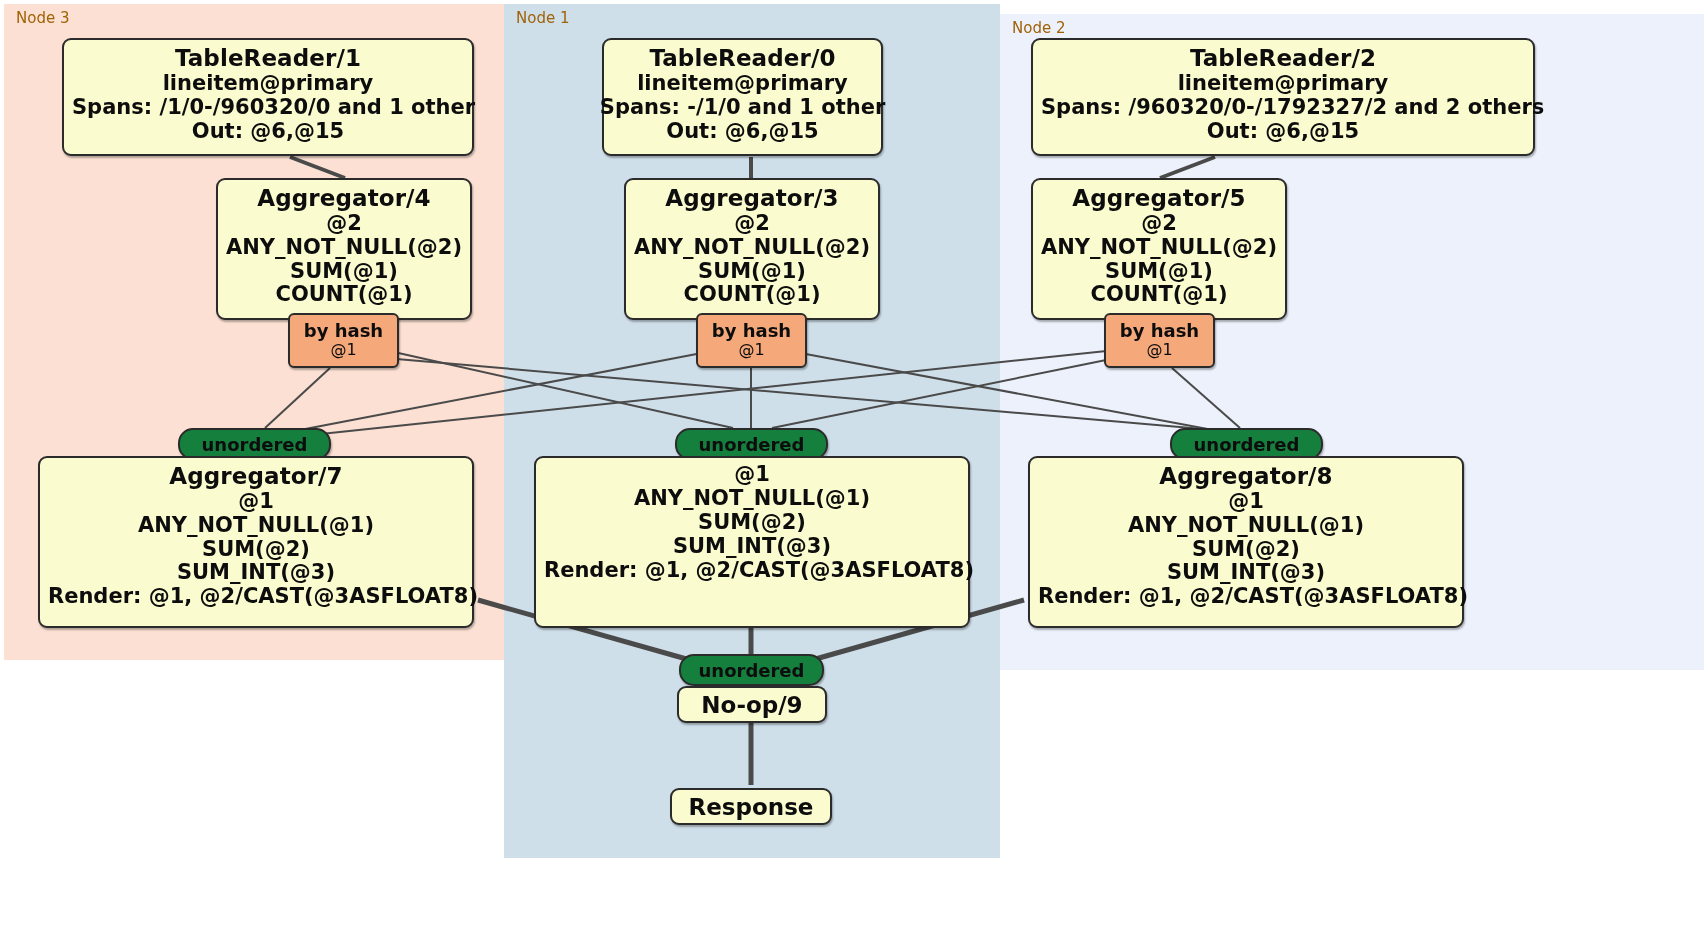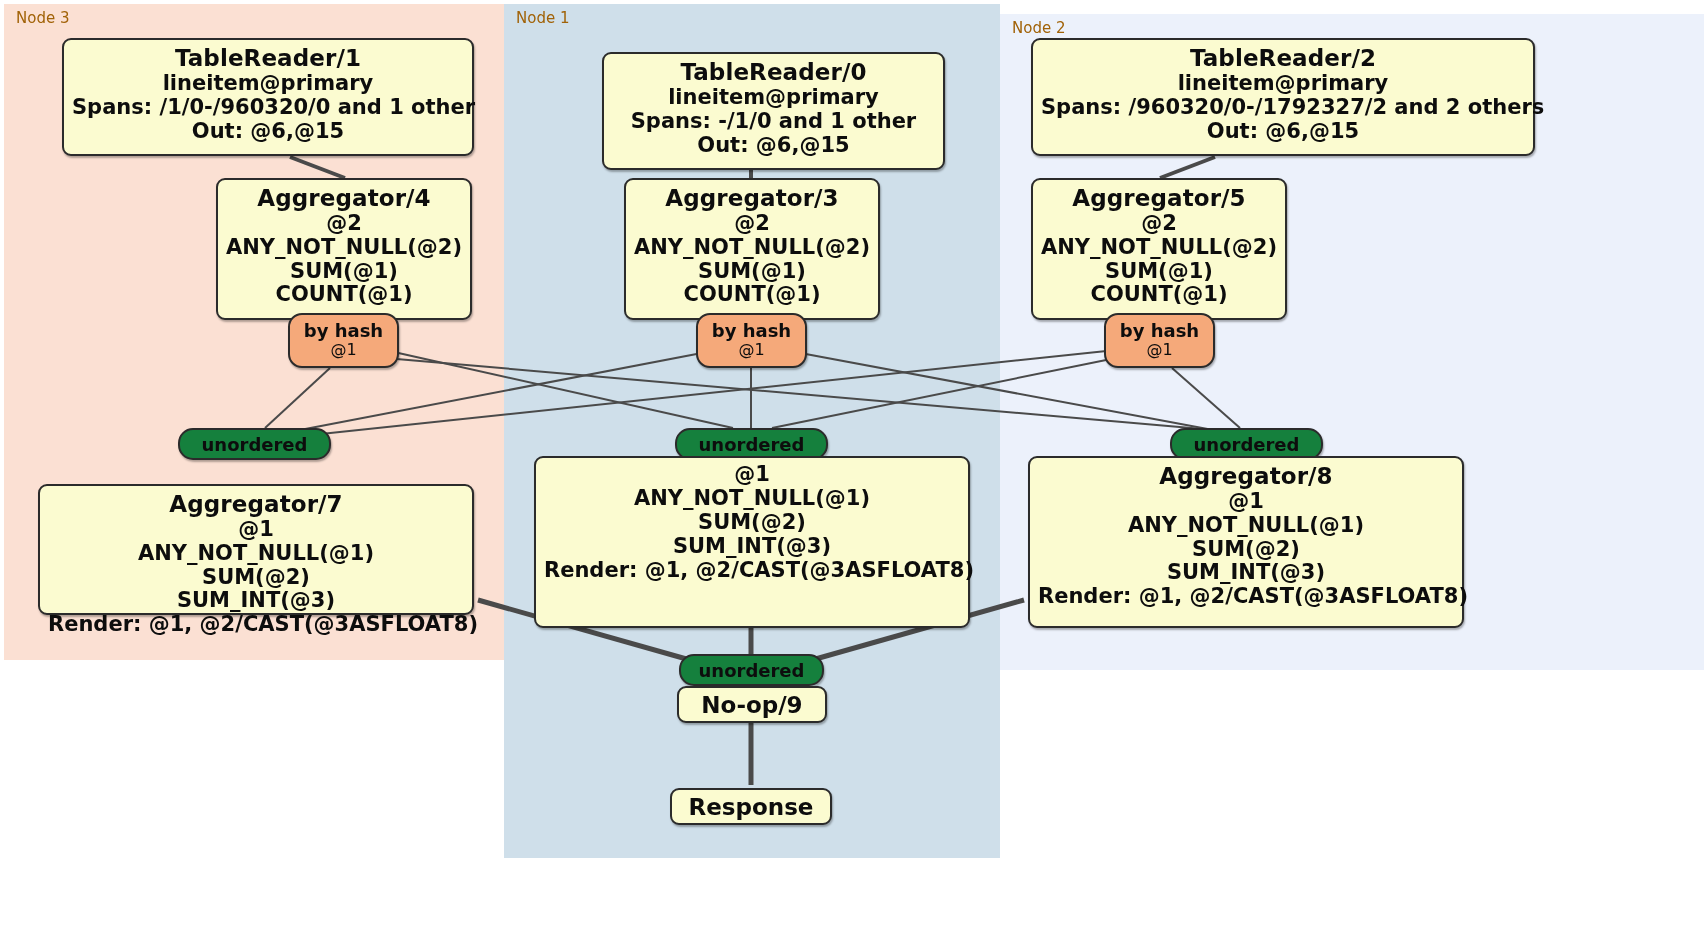--- a/index.html
+++ b/index.html
@@ -44,21 +44,21 @@
 
   
   .pill{
     position:absolute;box-sizing:border-box;
     border:2px solid #2b2b2b;border-radius:16px;
     text-align:center;color:#0d0d0d;
     display:flex;flex-direction:column;justify-content:center;align-items:center;
     box-shadow:1px 2px 2px rgba(0,0,0,.30);
   }
   .pill.hash{
-    background:#f5a97a;border-radius:14px;
+    background:#f5a97a;border-radius:6px;
   }
   .pill.hash .t{font-size:18px;font-weight:bold;line-height:1.05;}
   .pill.hash .s{font-size:16px;line-height:1.1;}
   .pill.sync{
     background:#15803d;border-radius:15px;
     font-size:18px;font-weight:bold;
   }
 </style>
 </head>
 <body>
@@ -130,30 +130,30 @@
 
   <div class="pill hash" style="left:288px;top:313px;width:111px;height:55px;">
     <div class="t">by hash</div>
     <div class="s">@1</div>
   </div>
 
   <div class="pill sync" style="left:178px;top:428px;width:153px;height:32px;">
     <span>unordered</span>
   </div>
 
-  <div class="box" style="left:38px;top:484px;width:436px;height:131px;">
+  <div class="box" style="left:38px;top:456px;width:436px;height:172px;">
     <div class="title">Aggregator/7</div>
     <div class="line">@1</div>
     <div class="line">ANY_NOT_NULL(@1)</div>
     <div class="line">SUM(@2)</div>
     <div class="line">SUM_INT(@3)</div>
     <div class="line">Render: @1, @2/CAST(@3ASFLOAT8)</div>
   </div>
 
-  <div class="box" style="left:602px;top:52px;width:343px;height:118px;">
+  <div class="box" style="left:602px;top:38px;width:281px;height:118px;align-items:center;">
     <div class="title">TableReader/0</div>
     <div class="line">lineitem@primary</div>
     <div class="line">Spans: -/1/0 and 1 other</div>
     <div class="line">Out: @6,@15</div>
   </div>
 
   <div class="box" style="left:624px;top:178px;width:256px;height:142px;">
     <div class="title">Aggregator/3</div>
     <div class="line">@2</div>
     <div class="line">ANY_NOT_NULL(@2)</div>

